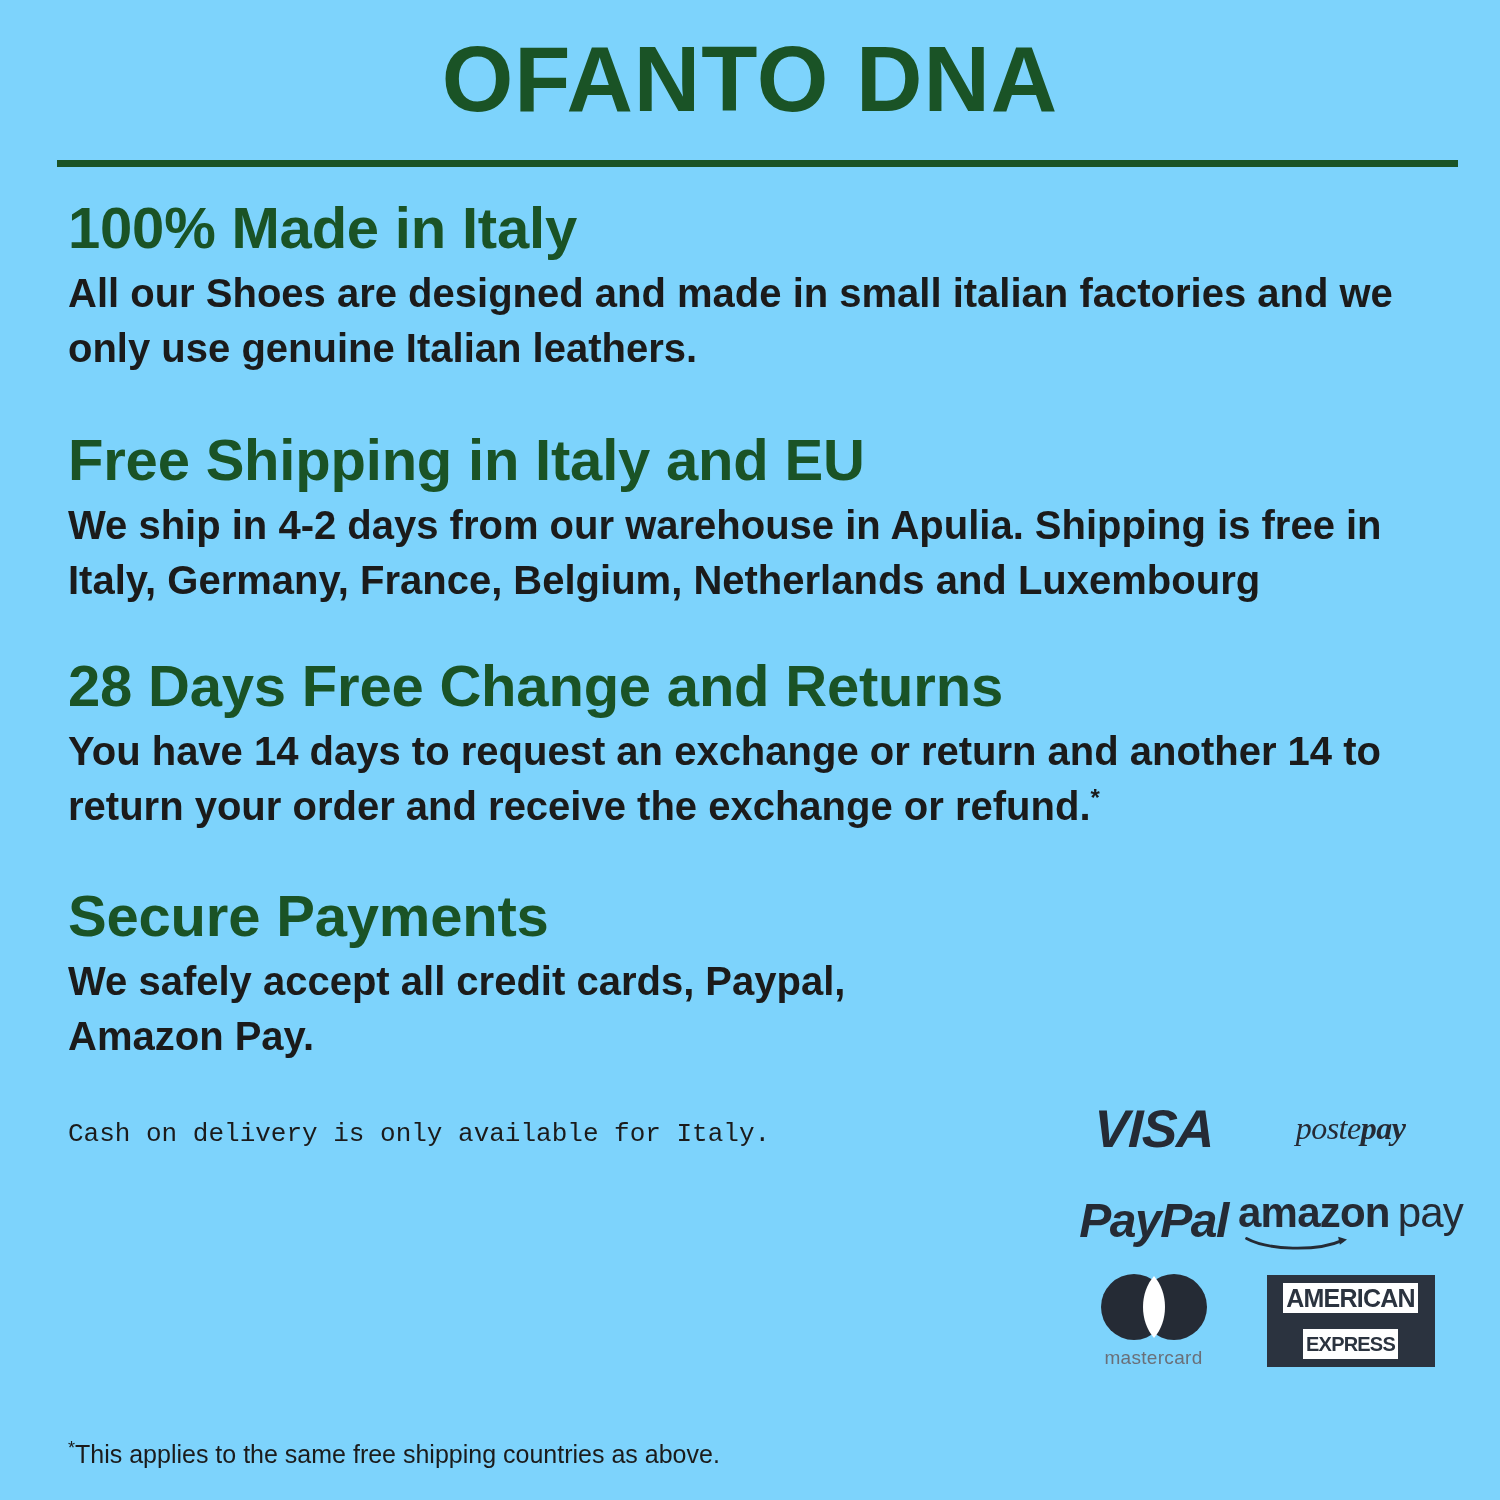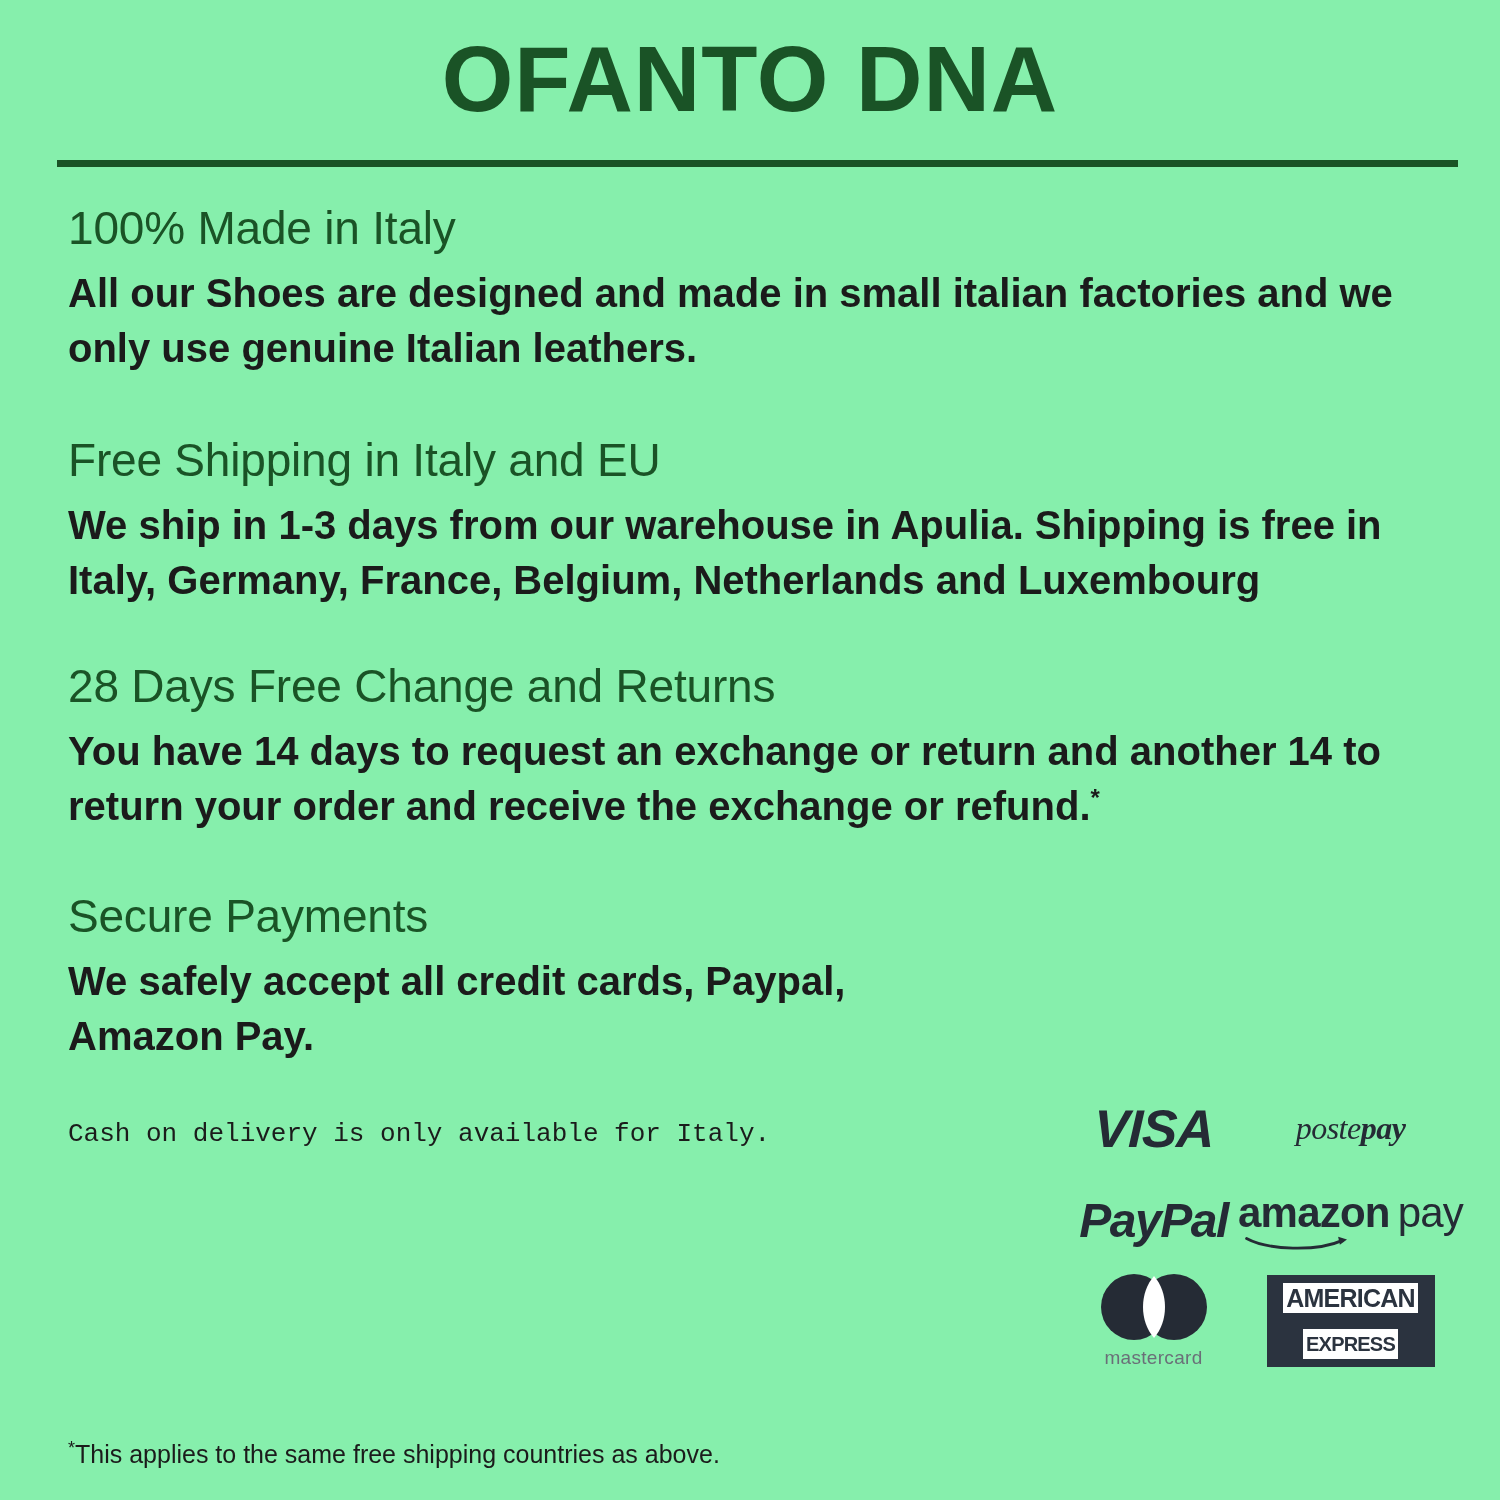--- a/index.html
+++ b/index.html
@@ -12,21 +12,21 @@
     height: 1500px;
     overflow: hidden;
     font-family: "Liberation Sans", sans-serif;
     -webkit-font-smoothing: antialiased;
   }
 
   .page {
     position: relative;
     width: 1500px;
     height: 1500px;
-    background: #86efac;
+    background: #7dd3fc;
     box-sizing: border-box;
   }
 
   
   .brand-title {
     position: absolute;
     top: 24px;
     left: 0;
     width: 1500px;
     text-align: center;
@@ -51,23 +51,23 @@
     position: absolute;
     top: 200px;
     left: 68px;
     width: 1400px;
   }
 
   .block { margin-bottom: 42px; }
 
   .block-heading {
     color: #1a5326;
-    font-size: 46px;
+    font-size: 58px;
     line-height: 56px;
-    font-weight: 400;
+    font-weight: 700;
     margin: 0 0 10px 0;
     letter-spacing: -0.2px;
     font-family: "Liberation Sans", sans-serif;
   }
 
   .block-body {
     color: #1b1b1b;
     font-size: 40px;
     line-height: 55px;
     font-weight: 700;
@@ -259,21 +259,21 @@
 
   <div class="content">
 
     <div class="block" id="block-made-in-italy">
       <h2 class="block-heading">100% Made in Italy</h2>
       <p class="block-body">All our Shoes are designed and made in small italian factories and we only use genuine Italian leathers.</p>
     </div>
 
     <div class="block" id="block-free-shipping">
       <h2 class="block-heading">Free Shipping in Italy and EU</h2>
-      <p class="block-body">We ship in 1-3 days from our warehouse in Apulia. Shipping is free in Italy, Germany, France, Belgium, Netherlands and Luxembourg</p>
+      <p class="block-body">We ship in 4-2 days from our warehouse in Apulia. Shipping is free in Italy, Germany, France, Belgium, Netherlands and Luxembourg</p>
     </div>
 
     <div class="block" id="block-returns">
       <h2 class="block-heading">28 Days Free Change and Returns</h2>
       <p class="block-body"><span>You have 14 days to request an exchange or return and another 14 to return your order and receive the exchange or refund.</span><span class="sup">*</span></p>
     </div>
 
     <div class="block" id="block-secure-payments">
       <div class="payments-row">
         <div class="payments-text">

